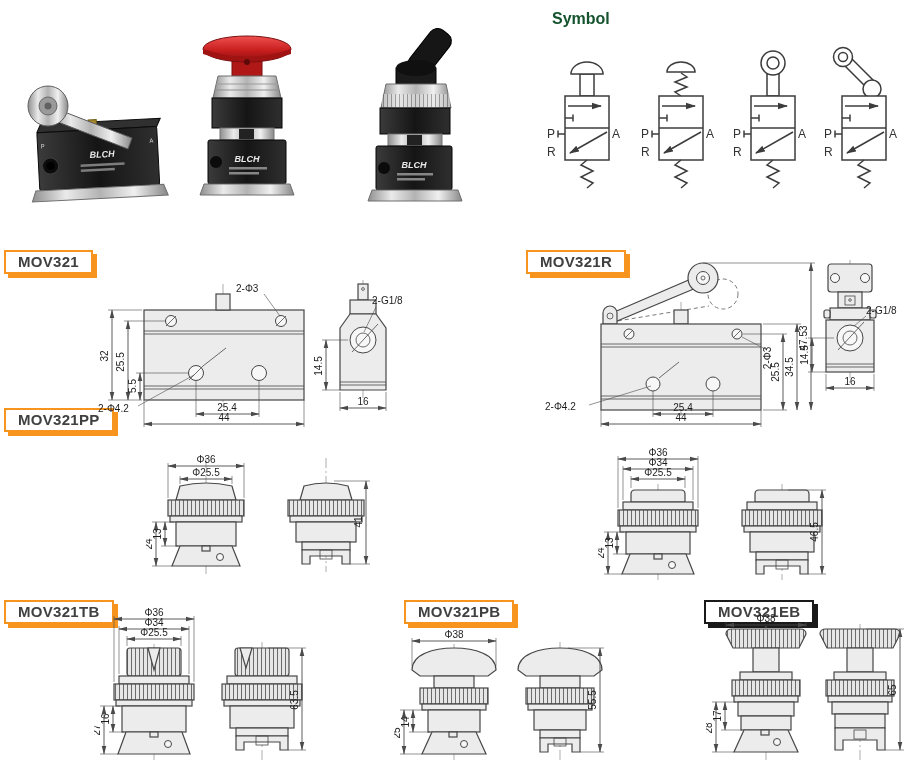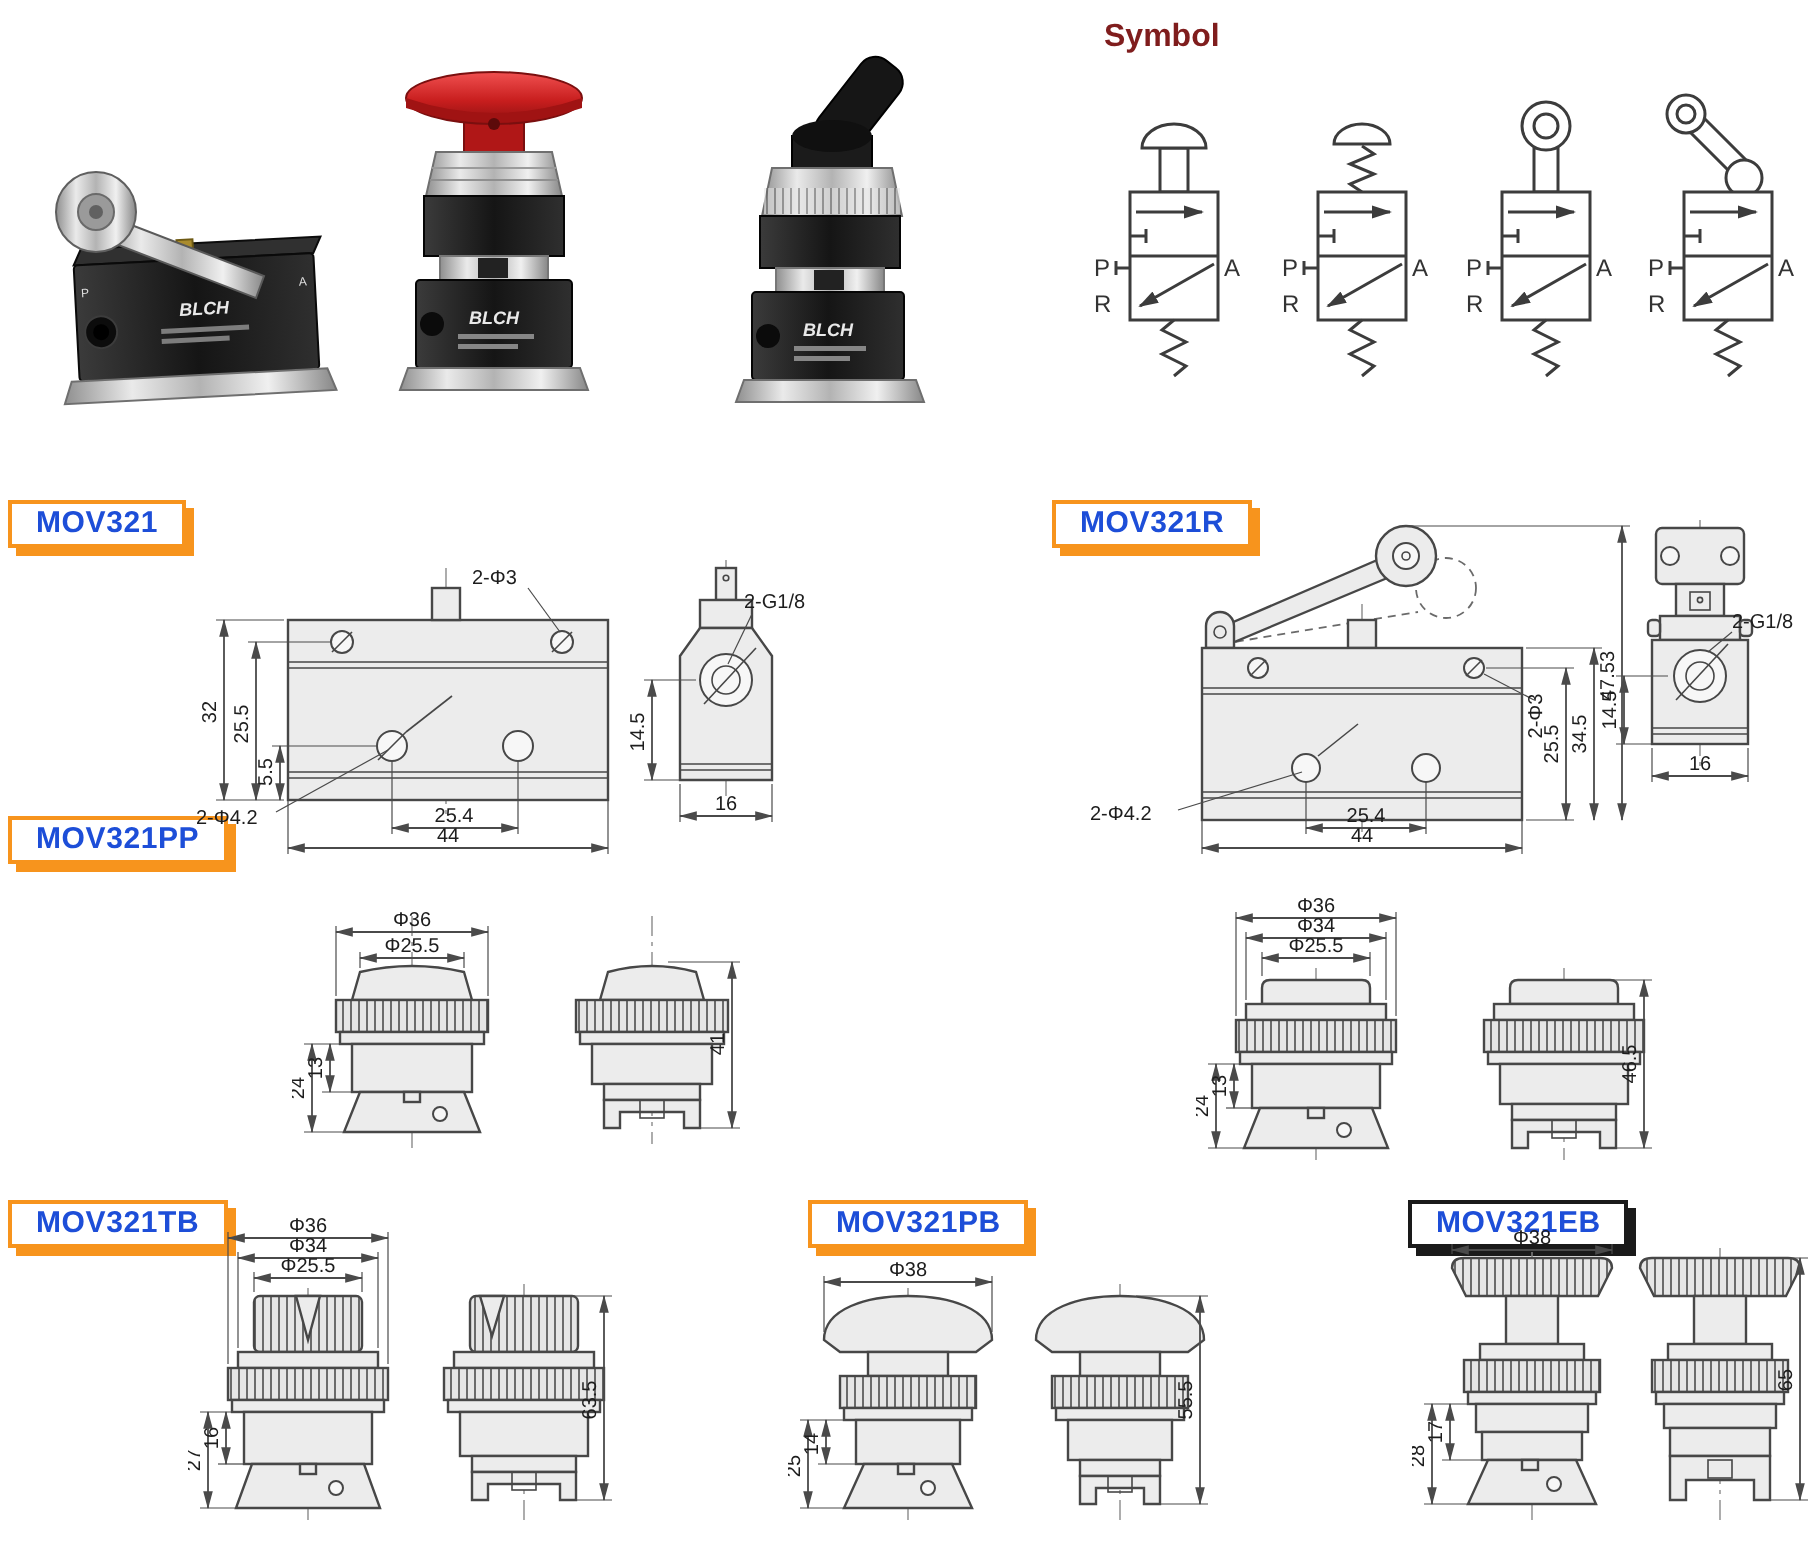--- a/index.html
+++ b/index.html
@@ -2,26 +2,26 @@
 <html><head>
 <meta charset="utf-8">
 <style>
   html,body{margin:0;padding:0;}
   body{font-family:"Liberation Sans", sans-serif; background:#ffffff;}
   #page{position:relative;width:910px;height:777px;background:#fff;overflow:hidden;}
   .abs{position:absolute;}
   .tag{
     position:absolute; background:#fff; border:2px solid #F7941D;
     box-shadow:4px 4px 0 0 #F7941D; padding:1px 12px 2px;
-    font-size:15px; font-weight:700; color:#1d4ed8; letter-spacing:.3px;
+    font-size:15px; font-weight:700; color:#404040; letter-spacing:.3px;
     white-space:nowrap;
   }
   .tag.dark{border-color:#1a1a1a; box-shadow:4px 4px 0 0 #1a1a1a;}
   .heading{
-    position:absolute; color:#7f1d1d; font-size:16px; font-weight:700;
+    position:absolute; color:#14532d; font-size:16px; font-weight:700;
   }
   svg{display:block;}
   .body{fill:#ececec;stroke:#474747;stroke-width:1.2;}
   .thin{stroke:#474747;stroke-width:.8;fill:none;}
   .hole{fill:#f7f7f7;stroke:#474747;stroke-width:1;}
   .dim{stroke:#4a4a4a;stroke-width:.9;fill:none;}
   .ext{stroke:#4a4a4a;stroke-width:.6;fill:none;}
   .cl{stroke:#8a8a8a;stroke-width:.7;fill:none;stroke-dasharray:10 3 2 3;}
   .ghost{stroke:#6a6a6a;stroke-width:.9;fill:none;stroke-dasharray:4 3;}
   .dimtxt{font-family:"Liberation Sans",sans-serif;font-size:10px;fill:#1d1d1d;}

